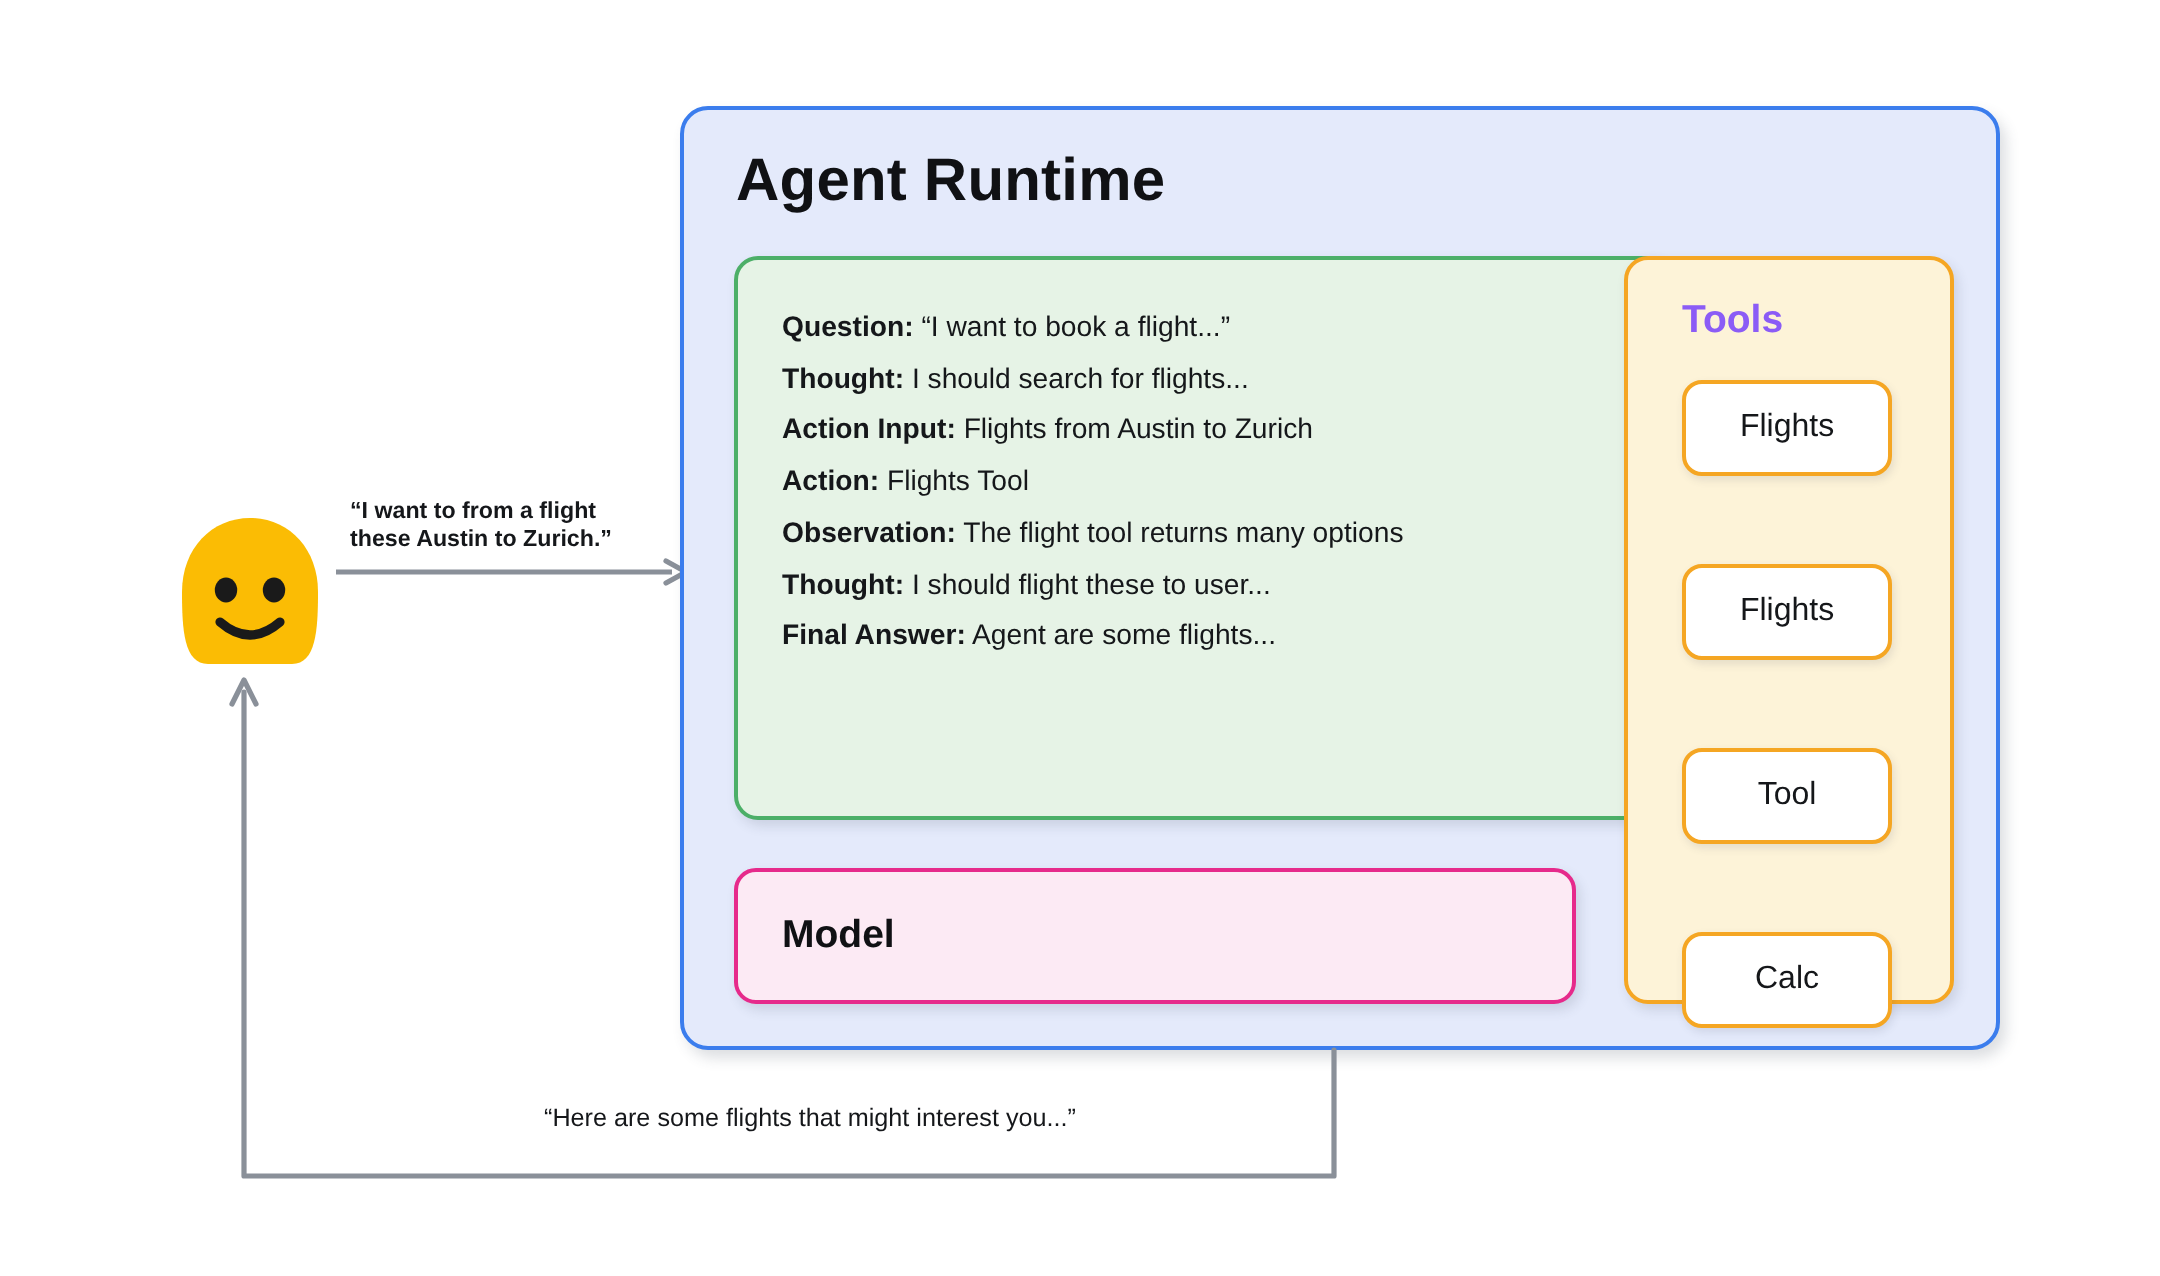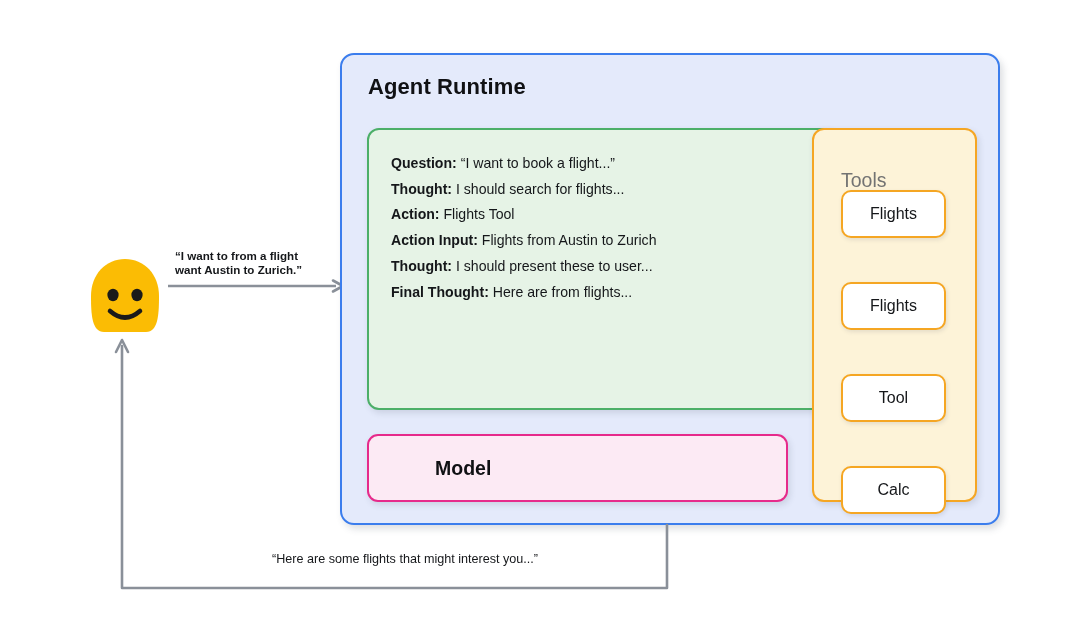--- a/index.html
+++ b/index.html
@@ -27,21 +27,21 @@
     background: #e4eafb;
     border: 2.5px solid #3b7ded;
     border-radius: 14px;
     box-shadow: 3px 4px 7px rgba(60,70,90,0.18);
   }
 
   #runtime-title {
     position: absolute;
     left: 26px;
     top: 19px;
-    font-size: 22px;
+    font-size: 30px;
     font-weight: 700;
     letter-spacing: 0.1px;
     color: #101114;
   }
 
   
   #trace-box {
     position: absolute;
     left: 25px;
     top: 73px;
@@ -81,44 +81,42 @@
     box-shadow: 2px 3px 6px rgba(60,70,90,0.15);
   }
   #model-title {
     position: absolute;
     left: 22px;
     top: 50%;
     transform: translateY(-50%);
     font-size: 19.5px;
     font-weight: 700;
     color: #101114;
-    margin-left: 44px;
   }
 
   
   #tools-panel {
     position: absolute;
     left: 470px;
     top: 73px;
     width: 165px;
     height: 374px;
     box-sizing: border-box;
     background: #fdf3d8;
     border: 2.5px solid #f5a623;
     border-radius: 12px;
     box-shadow: 2px 3px 6px rgba(60,70,90,0.15);
   }
   #tools-title {
     position: absolute;
     left: 27px;
     top: 19px;
     font-size: 19.5px;
-    font-weight: 400;
-    color: #737373;
-    margin-top: 20px;
+    font-weight: 700;
+    color: #8b5cf6;
   }
   #tools-list {
     position: absolute;
     left: 27px;
     top: 60px;
     width: 105px;
   }
   .tool-card {
     width: 105px;
     height: 48px;
@@ -191,21 +189,21 @@
   <svg width="74" height="76" viewBox="0 0 74 76">
     <path d="M37 1 C56 1 71 16 71 38 C71 57 70 74 58 74 L16 74 C4 74 3 57 3 38 C3 16 18 1 37 1 Z" fill="#fbbc04"></path>
     <ellipse cx="25" cy="37" rx="5.6" ry="6.2" fill="#1a1a1a"></ellipse>
     <ellipse cx="49" cy="37" rx="5.6" ry="6.2" fill="#1a1a1a"></ellipse>
     <path d="M22 53 Q37 66 52 53" stroke="#1a1a1a" stroke-width="4.6" fill="none" stroke-linecap="round"></path>
   </svg>
 </div>
 
 <div id="request-label">
   <div>“I want to from a flight</div>
-  <div>want Austin to Zurich.”</div>
+  <div>these Austin to Zurich.”</div>
 </div>
 <div id="request-arrow">
   <svg width="178" height="16" viewBox="0 0 178 16">
     <line x1="0" y1="8" x2="168" y2="8" stroke="#8a9099" stroke-width="2.6"></line>
     <path d="M165 2.5 L175 8 L165 13.5" fill="none" stroke="#8a9099" stroke-width="2.6" stroke-linecap="round" stroke-linejoin="round"></path>
   </svg>
 </div>
 
 <div id="runtime-container">
 
@@ -214,34 +212,38 @@
   <div id="trace-box">
     <div class="trace-line">
       <span class="trace-label">Question:</span>
       <span class="trace-text">“I want to book a flight...”</span>
     </div>
     <div class="trace-line">
       <span class="trace-label">Thought:</span>
       <span class="trace-text">I should search for flights...</span>
     </div>
     <div class="trace-line">
+      <span class="trace-label">Action Input:</span>
+      <span class="trace-text">Flights from Austin to Zurich</span>
+    </div>
+    <div class="trace-line">
       <span class="trace-label">Action:</span>
       <span class="trace-text">Flights Tool</span>
     </div>
     <div class="trace-line">
-      <span class="trace-label">Action Input:</span>
-      <span class="trace-text">Flights from Austin to Zurich</span>
+      <span class="trace-label">Observation:</span>
+      <span class="trace-text">The flight tool returns many options</span>
     </div>
     <div class="trace-line">
       <span class="trace-label">Thought:</span>
-      <span class="trace-text">I should present these to user...</span>
-    </div>
-    <div class="trace-line">
-      <span class="trace-label">Final Thought:</span>
-      <span class="trace-text">Here are from flights...</span>
+      <span class="trace-text">I should flight these to user...</span>
+    </div>
+    <div class="trace-line">
+      <span class="trace-label">Final Answer:</span>
+      <span class="trace-text">Agent are some flights...</span>
     </div>
   </div>
 
   <div id="model-box">
     <div id="model-title">Model</div>
   </div>
 
   <div id="tools-panel">
     <div id="tools-title">Tools</div>
     <div id="tools-list">

